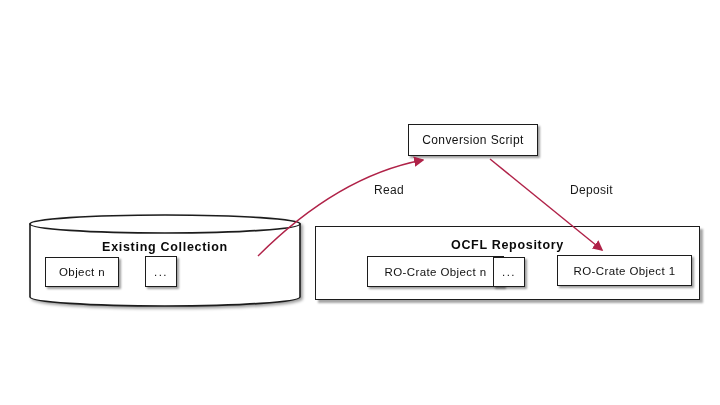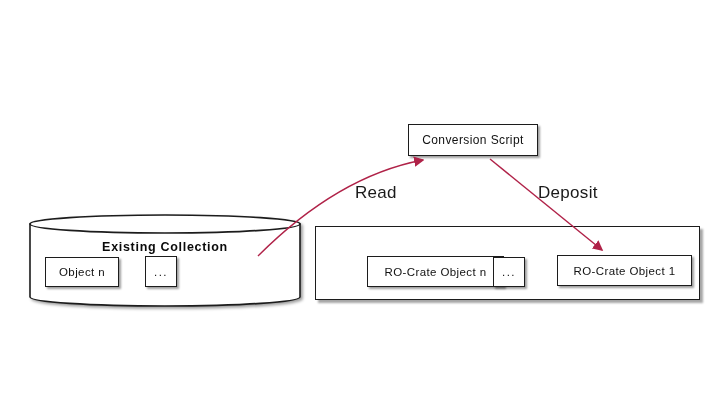--- a/index.html
+++ b/index.html
@@ -54,43 +54,45 @@
     font-weight: bold;
     font-size: 12.5px;
     letter-spacing: 0.7px;
     color: #0a0a0a;
     z-index: 3;
     white-space: nowrap;
     margin-top: 8px;
   }
   .edge-label {
     position: absolute;
-    font-size: 17px;
+    font-size: 12px;
     letter-spacing: 0.3px;
     color: #1a1a1a;
     z-index: 6;
     white-space: nowrap;
+    margin-left: 19px;
   }
   .dots { letter-spacing: 1.5px; }
 </style>
 </head>
 <body>
 
 <div id="canvas">
 
   <svg class="layer" id="shapes-layer">
     <g style="filter: drop-shadow(2px 2px 1.5px rgba(0,0,0,0.38));">
       <path d="M 30 224 L 30 297 A 135 9 0 0 0 300 297 L 300 224 Z" fill="#ffffff" stroke="#1c1c1c" stroke-width="1.6"></path>
       <ellipse cx="165" cy="224" rx="135" ry="9" fill="#ffffff" stroke="#1c1c1c" stroke-width="1.6"></ellipse>
     </g>
   </svg>
 
   <div class="container-box" style="left:315px; top:226px; width:385px; height:74px;"></div>
 
   <div class="group-title" style="left:30px; top:232px; width:270px;">Existing Collection</div>
+  <div class="group-title" style="left:315px; top:230px; width:385px;">OCFL Repository</div>
 
   <div class="node" style="left:45px; top:257px; width:74px; height:30px;">Object n</div>
 
   <div class="node" style="left:408px; top:124px; width:130px; height:32px; font-size:12px;">Conversion Script</div>
   <div class="node dots" style="left:145px; top:256px; width:32px; height:31px;">...</div>
 
   <div class="node" style="left:328px; top:256px; width:137px; height:31px;margin-left:39px;">RO-Crate Object n</div>
   <div class="node dots" style="left:493px; top:257px; width:32px; height:30px;">...</div>
   <div class="node" style="left:557px; top:255px; width:135px; height:31px;text-align:center;">RO-Crate Object 1</div>
 
@@ -98,15 +100,15 @@
     <defs>
       <marker id="arrowhead" viewBox="0 0 10 10" refX="8.5" refY="5" markerWidth="7.5" markerHeight="7.5" orient="auto-start-reverse">
         <path d="M 0 0 L 10 5 L 0 10 z" fill="#b02248"></path>
       </marker>
     </defs>
     <path d="M 258 256 Q 338 176 423 160" fill="none" stroke="#b02248" stroke-width="1.4" marker-end="url(#arrowhead)"></path>
     <path d="M 490 159 L 602 250" fill="none" stroke="#b02248" stroke-width="1.4" marker-end="url(#arrowhead)"></path>
   </svg>
 
   <div class="edge-label" style="left:355px; top:183px;">Read</div>
-  <div class="edge-label" style="left:522px; top:183px;padding-left:16px;">Deposit</div>
+  <div class="edge-label" style="left:535px; top:183px;padding-left:16px;">Deposit</div>
 
 </div>
 
 </body></html>

